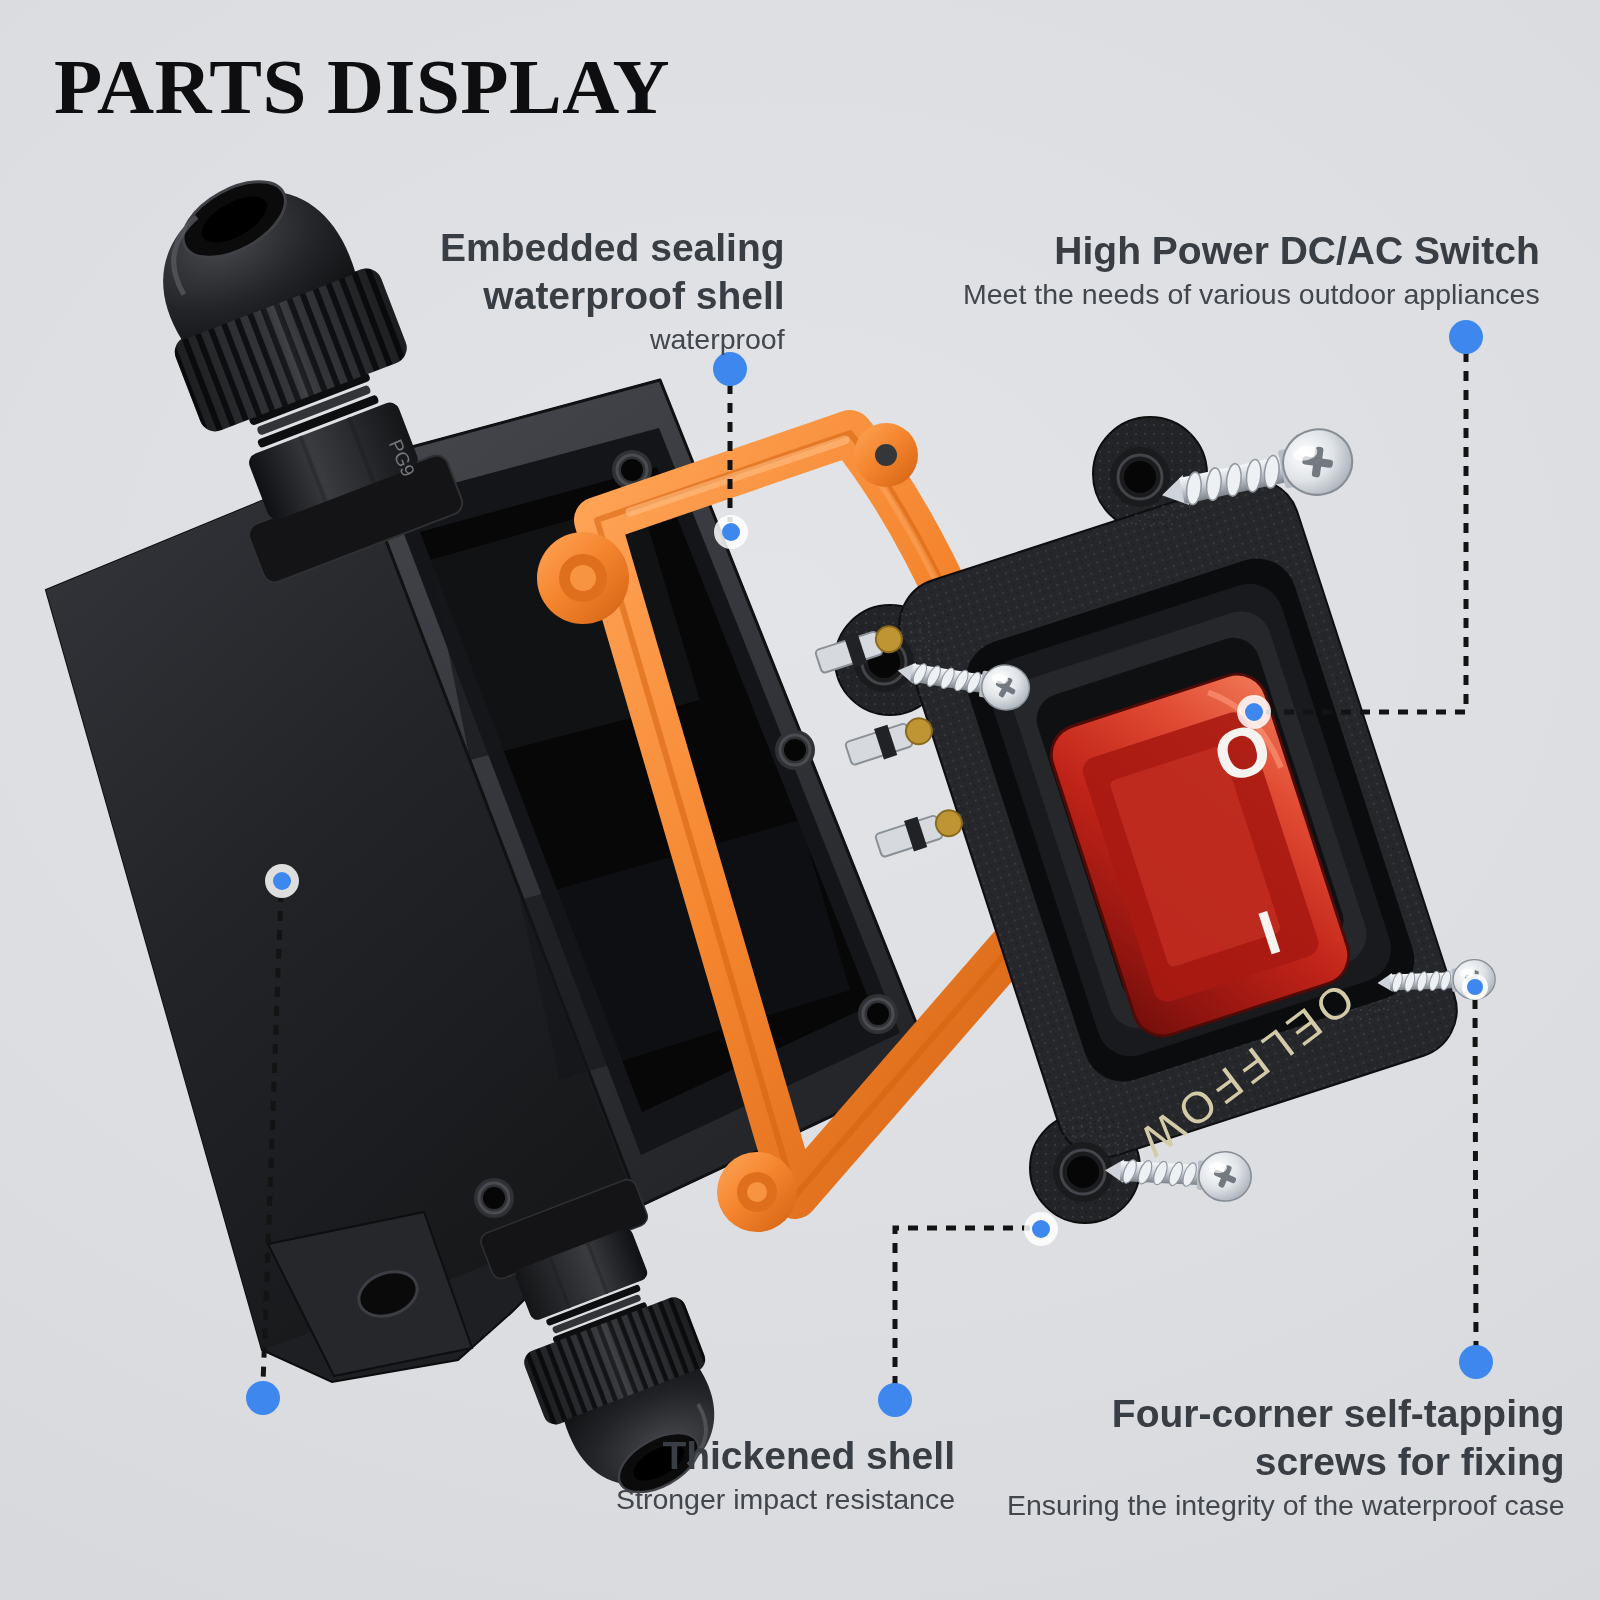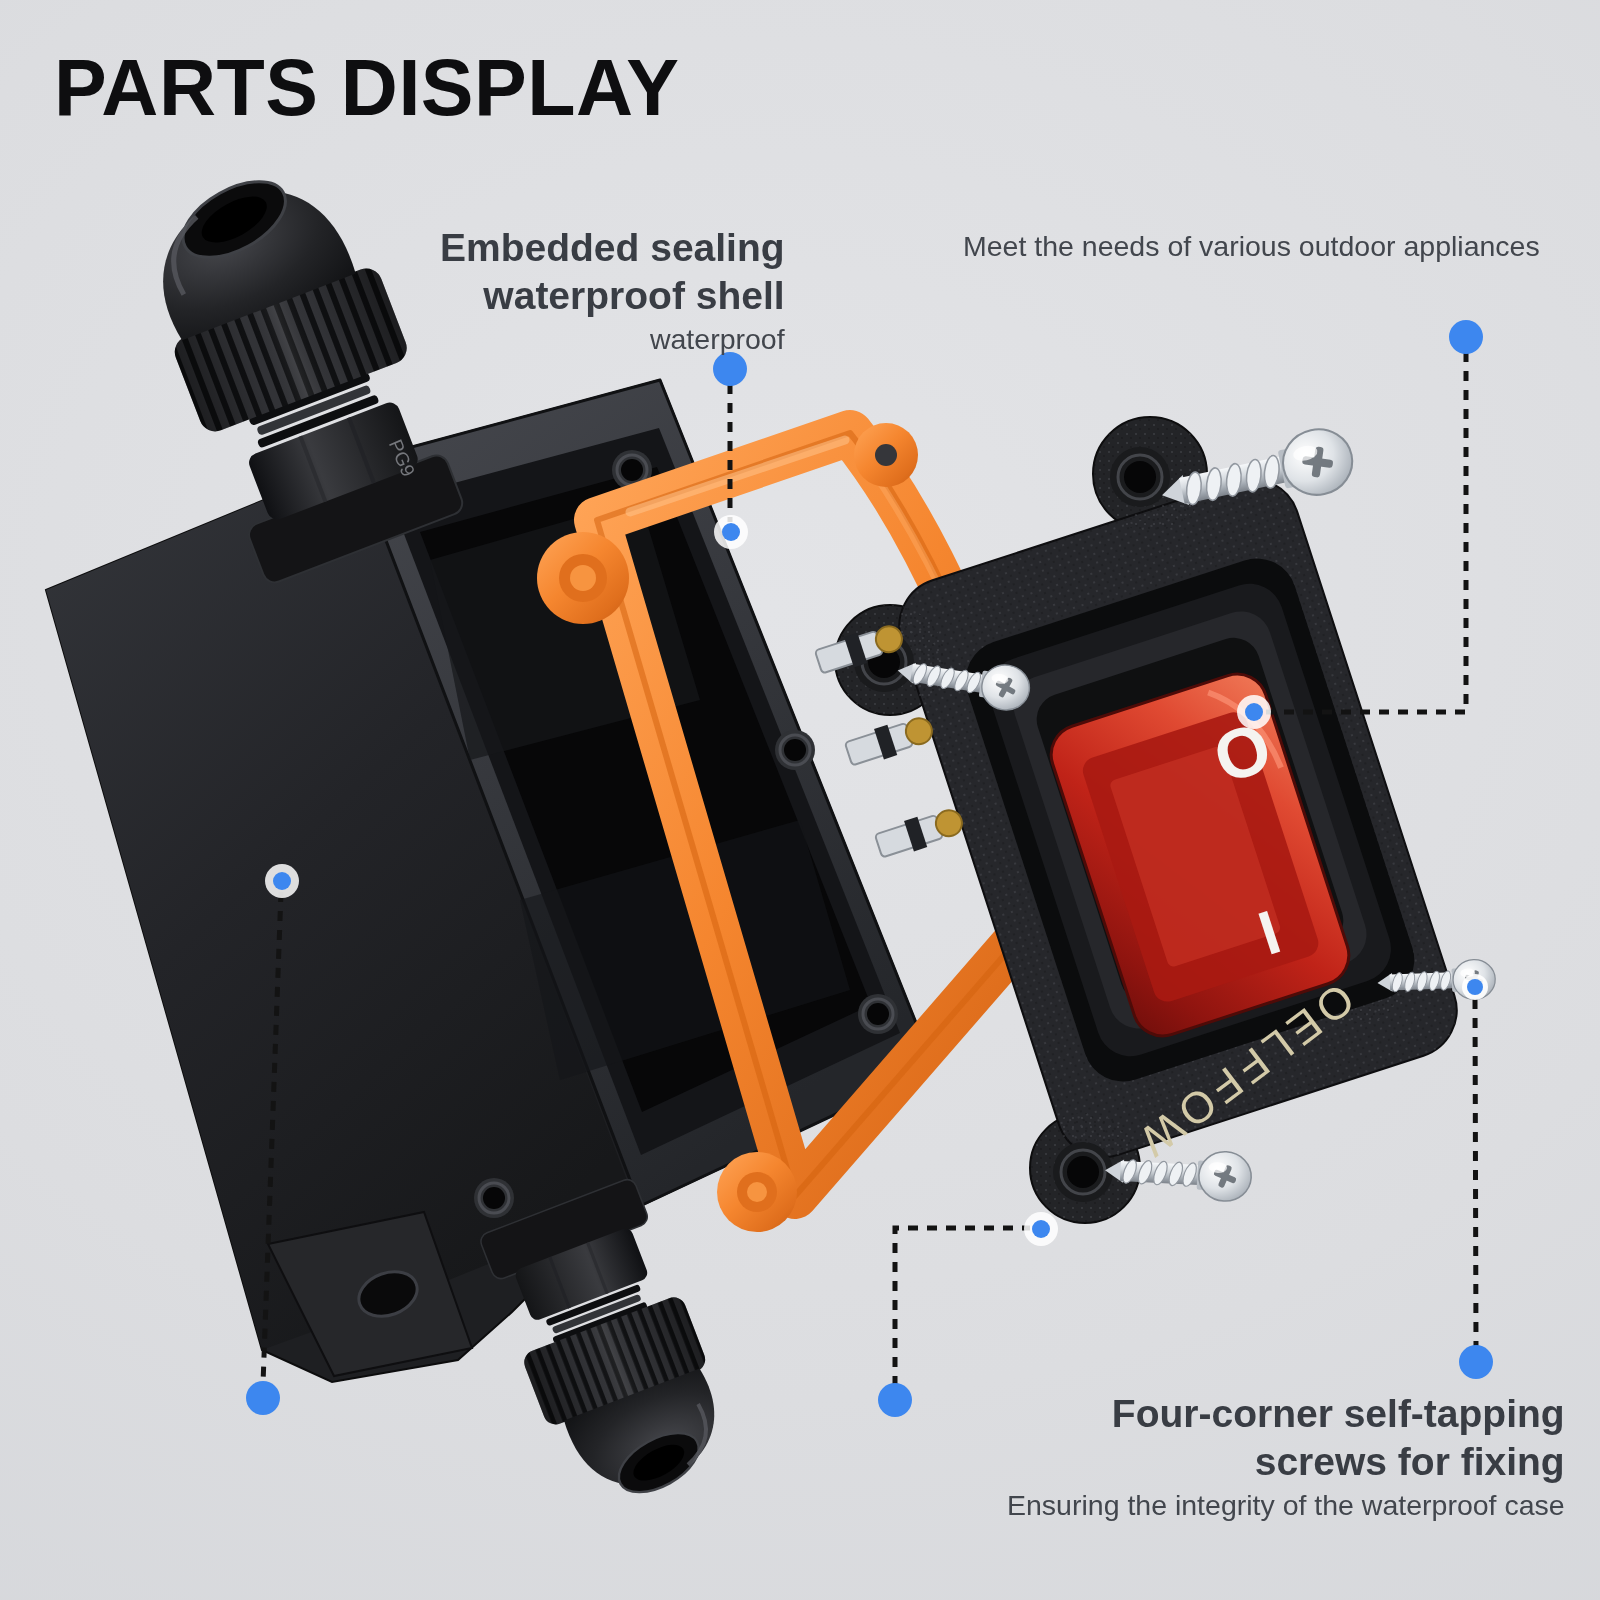--- a/index.html
+++ b/index.html
@@ -4,21 +4,21 @@
 <style>
   html,body{margin:0;padding:0;background:#c9cbcf;}
   .stage{
     position:relative;width:1600px;height:1600px;overflow:hidden;
     background:radial-gradient(115% 90% at 48% 38%, #e3e4e7 0%, #dcdde0 55%, #d3d5d9 100%);
     font-family:"Liberation Sans","DejaVu Sans",sans-serif;
   }
   .scene{position:absolute;left:0;top:0;width:1600px;height:1600px;}
   .title{
     position:absolute;left:54px;top:42px;
-    font-size:79px;font-weight:bold;color:#0e0e10;letter-spacing:.5px;white-space:nowrap;
+    font-size:79px;font-weight:bold;color:#0e0e10;letter-spacing:.5px;white-space:nowrap;font-family:Liberation Serif, serif;
   }
   .callout{position:absolute;white-space:nowrap;text-align:right;}
   .callout .head{font-size:39px;font-weight:bold;color:#393d44;line-height:48px;}
   .callout .sub{font-size:28.5px;color:#42464d;line-height:36px;margin-top:1px;}
   .c1{left:440px;top:224px}
   .c2{left:963px;top:227px}
   .c3{left:60px;top:1428px}
   .c4{left:616px;top:1432px}
   .c5{left:1007px;top:1390px}
 </style>
@@ -310,26 +310,37 @@
     <div class="head">
       <div>Embedded sealing</div>
       <div>waterproof shell</div>
     </div>
     <div class="sub">
       <div>waterproof</div>
     </div>
   </div>
 
   <div class="callout c2">
+    <div class="head">
+      <div>High Power DC/AC Switch</div>
+    </div>
     <div class="sub">
       <div>Meet the needs of various outdoor appliances</div>
     </div>
   </div>
 
 
+  <div class="callout c4">
+    <div class="head">
+      <div>Thickened shell</div>
+    </div>
+    <div class="sub">
+      <div>Stronger impact resistance</div>
+    </div>
+  </div>
 
   <div class="callout c5">
     <div class="head">
       <div>Four-corner self-tapping</div>
       <div>screws for fixing</div>
     </div>
     <div class="sub">
       <div>Ensuring the integrity of the waterproof case</div>
     </div>
   </div>

